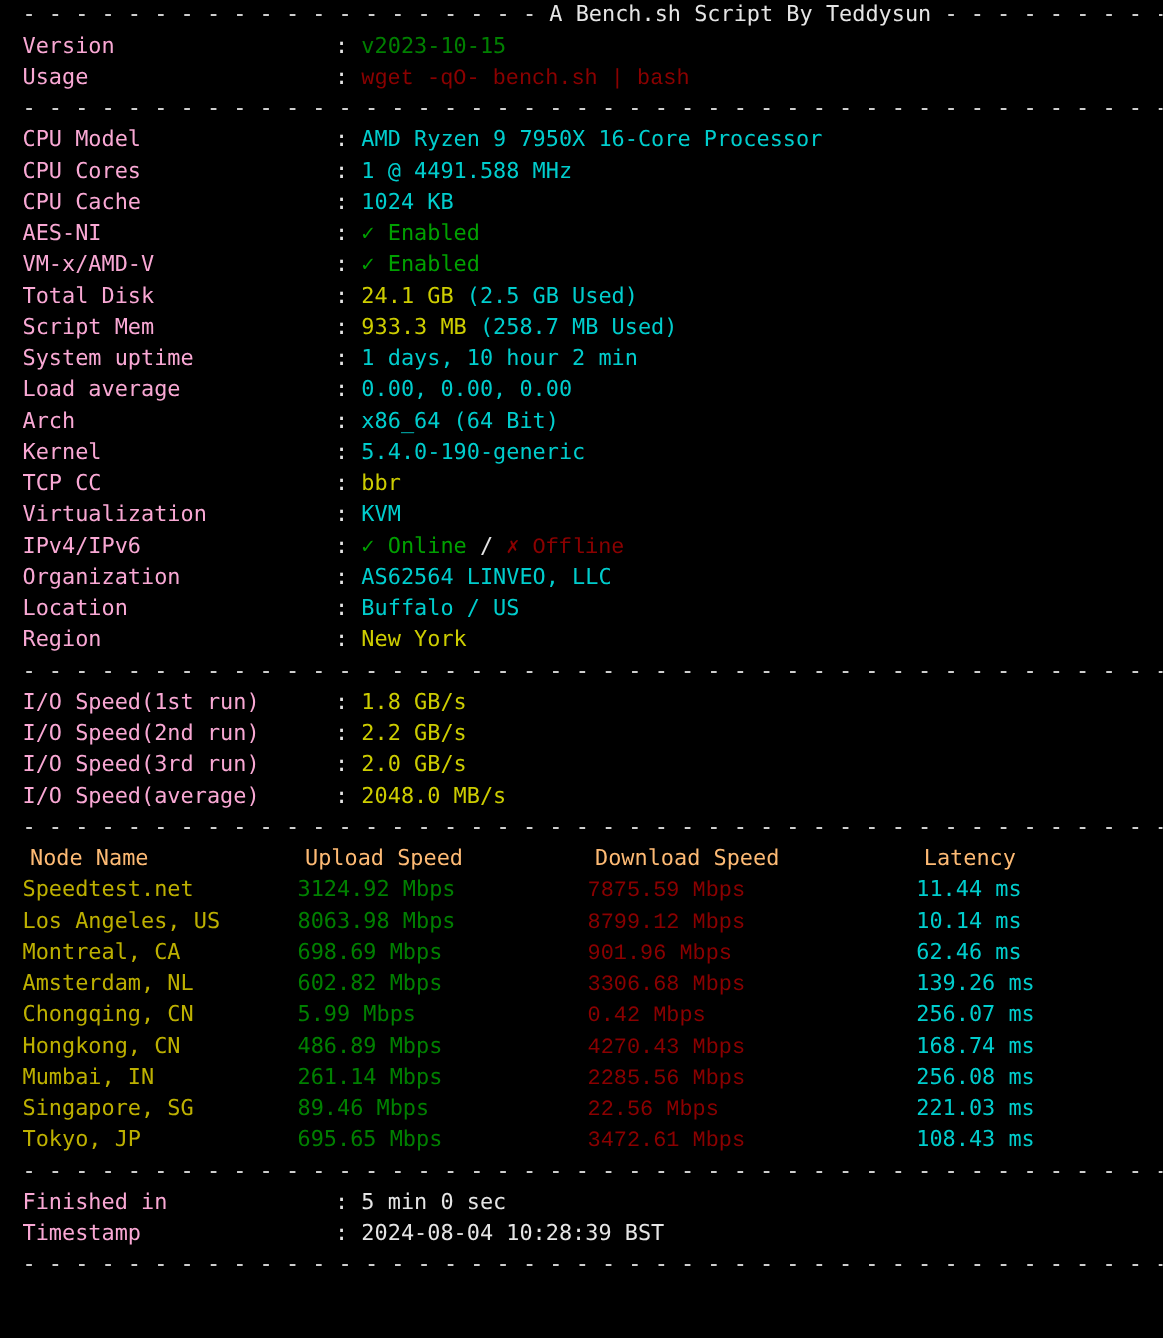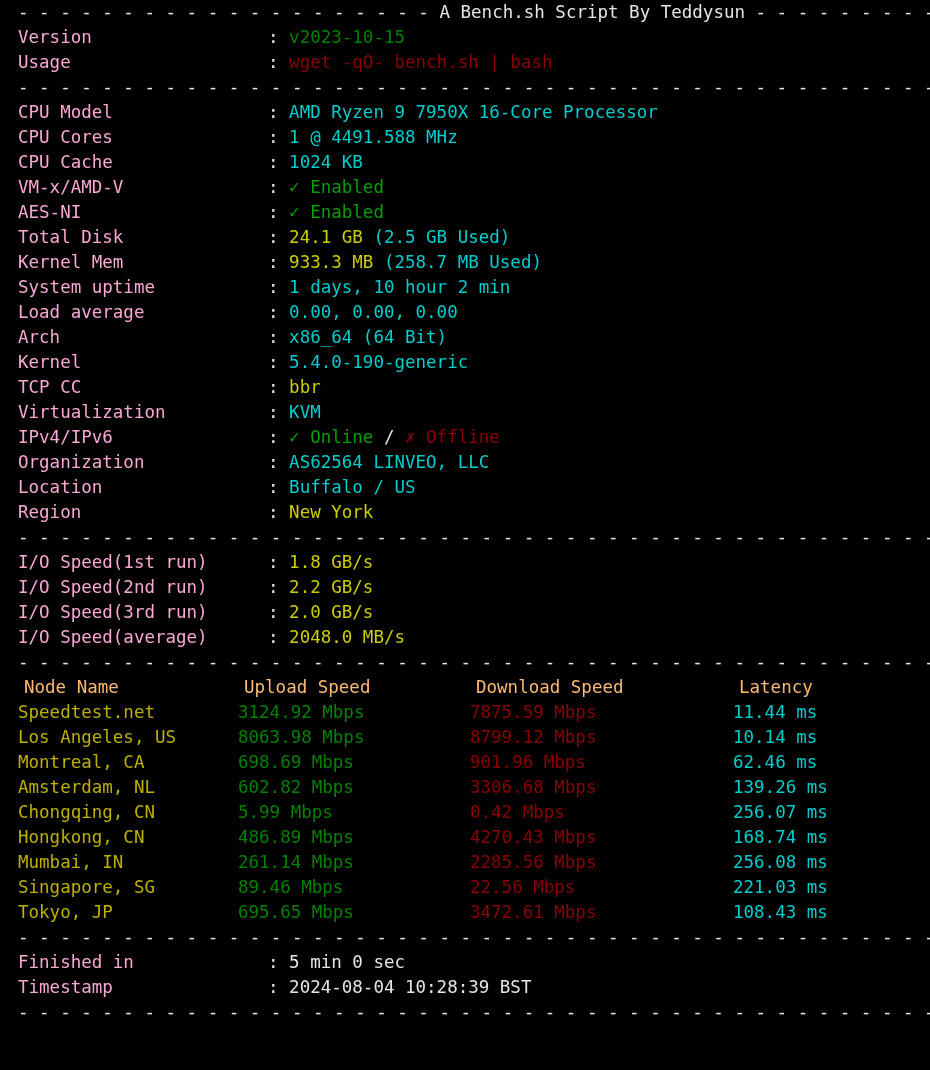--- a/index.html
+++ b/index.html
@@ -44,21 +44,21 @@
   }
   .lbl-w20 { width: 250px; }
   .colon { color: #e5e5e5; }
   .val { }
   .c-white  { color: #e5e5e5; }
   .c-cyan   { color: #00cdcd; }
   .c-green  { color: #00a000; }
   .c-dgreen { color: #008000; }
   .c-yellow { color: #cdcd00; }
   .c-olive  { color: #bdb000; }
-  .c-dred   { color: #8b0000; }
+  .c-dred   { color: #8b0000; font-family: Liberation Mono, monospace; }
 
   .st-row { white-space: pre; }
   .col-node { display: inline-block; width: 220px; }
   .col-up   { display: inline-block; width: 232px; }
   .col-down { display: inline-block; width: 263px; }
   .col-lat  { display: inline-block; }
   .hdr { color: #fdba74; padding-left: 24px; }
 </style>
 </head>
 <body>
@@ -68,24 +68,24 @@
   <div class="line title-line"><span>- - - - - - - - - - - - - - - - - - - -</span> <span>A Bench.sh Script By Teddysun</span> <span>- - - - - - - - - - - - - - - - -</span></div>
 
   <div class="line"><span class="label lbl-w20">Version</span><span class="colon">:</span> <span class="val c-dgreen">v2023-10-15</span></div>
   <div class="line"><span class="label lbl-w20">Usage</span><span class="colon">:</span> <span class="val c-dred">wget -qO- bench.sh | bash</span></div>
 
   <div class="line sep">- - - - - - - - - - - - - - - - - - - - - - - - - - - - - - - - - - - - - - - - - - - - - - - - - - - - - - - - - - - - - - - - - - - - - - - - -</div>
 
   <div class="line"><span class="label lbl-w20">CPU Model</span><span class="colon">:</span> <span class="val c-cyan">AMD Ryzen 9 7950X 16-Core Processor</span></div>
   <div class="line"><span class="label lbl-w20">CPU Cores</span><span class="colon">:</span> <span class="val c-cyan">1 @ 4491.588 MHz</span></div>
   <div class="line"><span class="label lbl-w20">CPU Cache</span><span class="colon">:</span> <span class="val c-cyan">1024 KB</span></div>
+  <div class="line"><span class="label lbl-w20">AES-NI</span><span class="colon">:</span> <span class="val c-green">✓ Enabled</span></div>
   <div class="line"><span class="label lbl-w20">VM-x/AMD-V</span><span class="colon">:</span> <span class="val c-green">✓ Enabled</span></div>
-  <div class="line"><span class="label lbl-w20">AES-NI</span><span class="colon">:</span> <span class="val c-green">✓ Enabled</span></div>
   <div class="line"><span class="label lbl-w20">Total Disk</span><span class="colon">:</span> <span class="val c-yellow">24.1 GB</span><span class="val c-cyan"> (2.5 GB Used)</span></div>
-  <div class="line"><span class="label lbl-w20">Kernel Mem</span><span class="colon">:</span> <span class="val c-yellow">933.3 MB</span><span class="val c-cyan"> (258.7 MB Used)</span></div>
+  <div class="line"><span class="label lbl-w20">Script Mem</span><span class="colon">:</span> <span class="val c-yellow">933.3 MB</span><span class="val c-cyan"> (258.7 MB Used)</span></div>
   <div class="line"><span class="label lbl-w20">System uptime</span><span class="colon">:</span> <span class="val c-cyan">1 days, 10 hour 2 min</span></div>
   <div class="line"><span class="label lbl-w20">Load average</span><span class="colon">:</span> <span class="val c-cyan">0.00, 0.00, 0.00</span></div>
   <div class="line"><span class="label lbl-w20">Arch</span><span class="colon">:</span> <span class="val c-cyan">x86_64 (64 Bit)</span></div>
   <div class="line"><span class="label lbl-w20">Kernel</span><span class="colon">:</span> <span class="val c-cyan">5.4.0-190-generic</span></div>
   <div class="line"><span class="label lbl-w20">TCP CC</span><span class="colon">:</span> <span class="val c-yellow">bbr</span></div>
   <div class="line"><span class="label lbl-w20">Virtualization</span><span class="colon">:</span> <span class="val c-cyan">KVM</span></div>
   <div class="line"><span class="label lbl-w20">IPv4/IPv6</span><span class="colon">:</span> <span class="val c-green">✓ Online</span><span class="val c-white"> / </span><span class="val c-dred">✗ Offline</span></div>
   <div class="line"><span class="label lbl-w20">Organization</span><span class="colon">:</span> <span class="val c-cyan">AS62564 LINVEO, LLC</span></div>
   <div class="line"><span class="label lbl-w20">Location</span><span class="colon">:</span> <span class="val c-cyan">Buffalo / US</span></div>
   <div class="line"><span class="label lbl-w20">Region</span><span class="colon">:</span> <span class="val c-yellow">New York</span></div>

